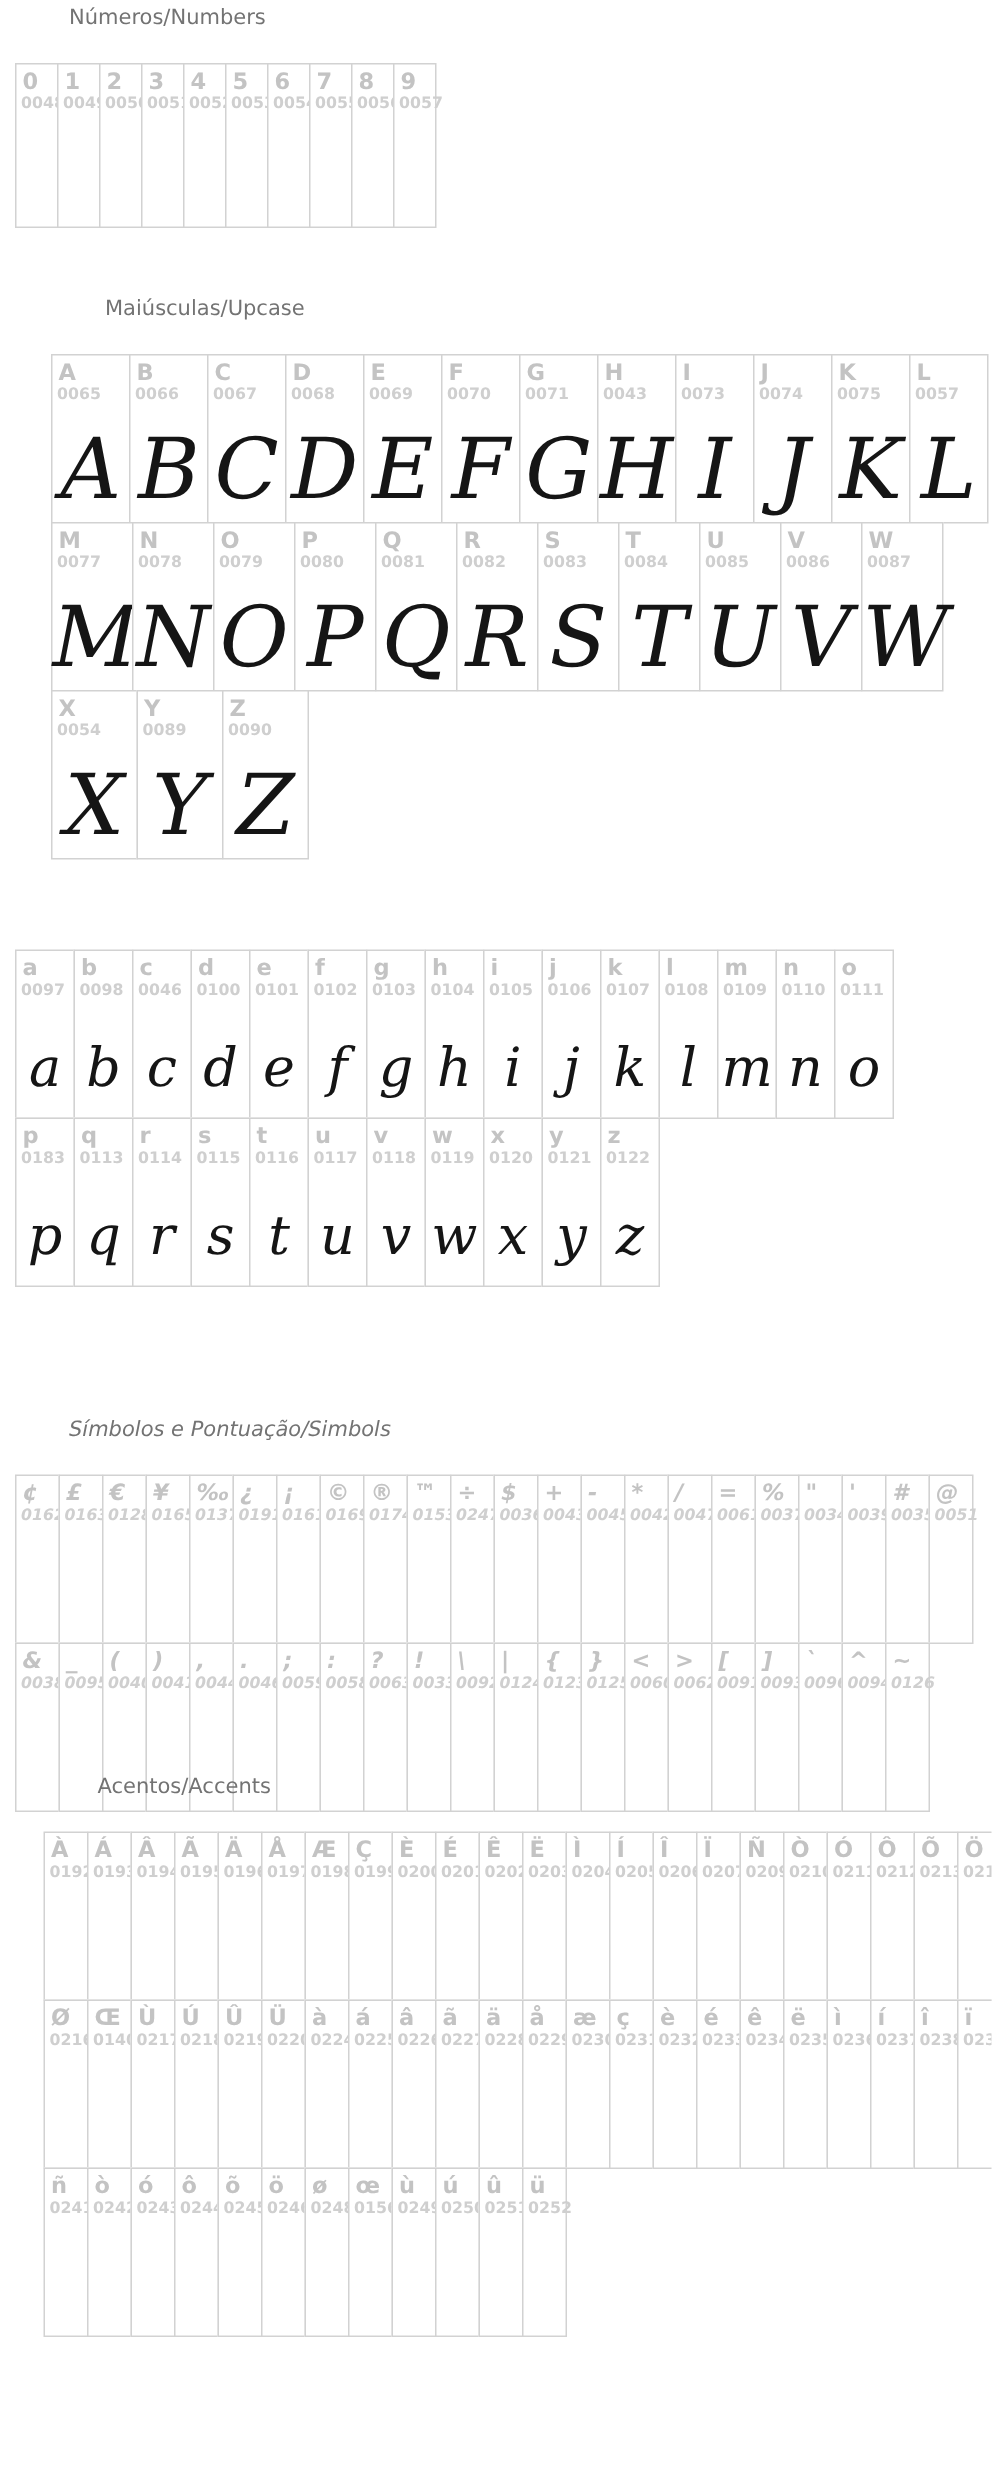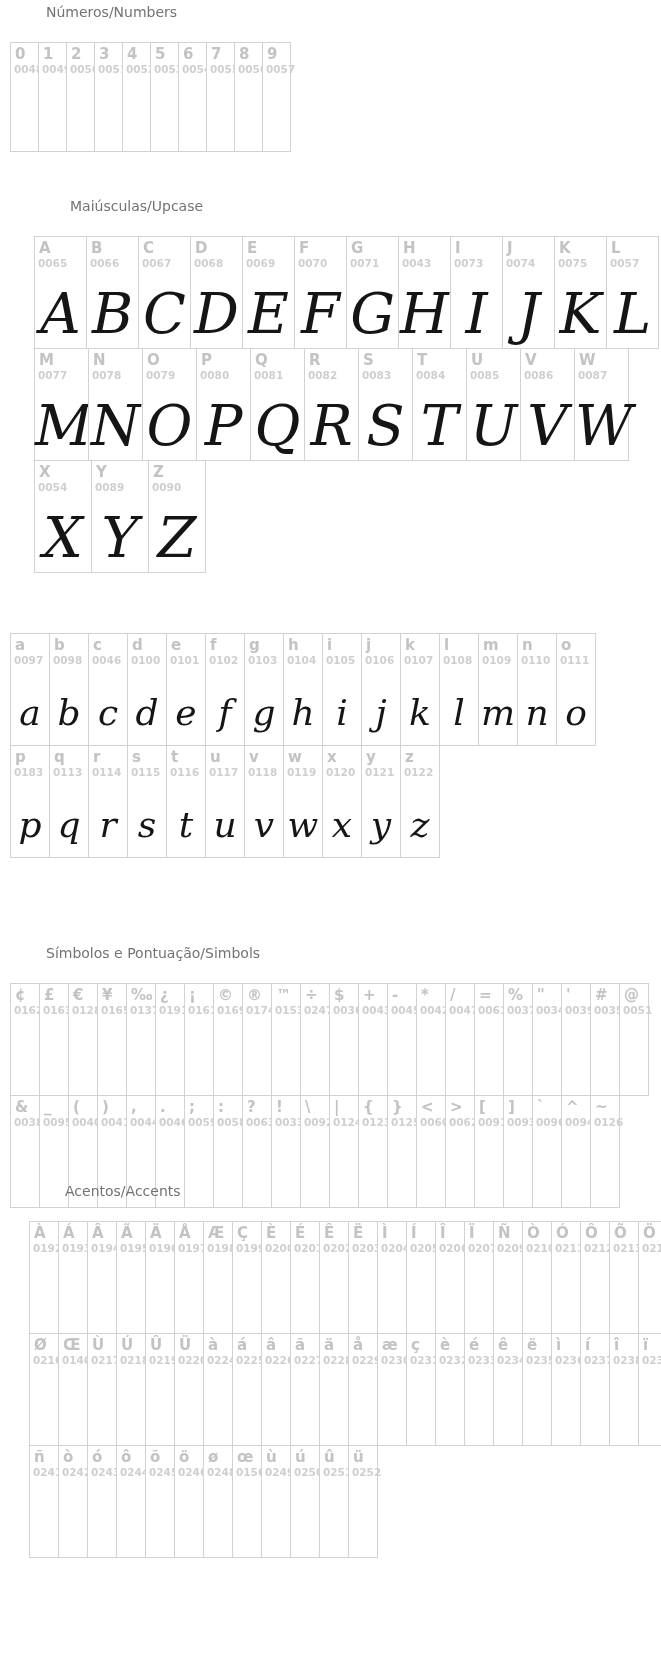--- a/index.html
+++ b/index.html
@@ -7,21 +7,21 @@
     width: 661px; height: 1653px;
     background: #ffffff;
     font-family: "DejaVu Sans", sans-serif;
     overflow: hidden; position: relative;
   }
   .page { position: relative; width: 661px; height: 1653px; }
   .section { position: absolute; left: 10px; }
   .sec-numbers   { top: 2px; }
   .sec-upcase    { top: 196px; padding-left: 24px; }
   .sec-lowercase { top: 633px; }
-  .sec-symbols   { top: 943px; }
+  .sec-symbols   { top: 943px; font-style: italic; }
   .sec-accents   { top: 1181px; padding-left: 19px; }
   .section-title {
     font-size: 14px; font-weight: 400; color: #737373;
     line-height: 21px; margin-bottom: 19px; white-space: nowrap; margin-left: 36px;
   }
   .grid { display: inline-block; }
   .row { display: flex; }
   .row + .row { margin-top: -1px; }
   .cell {
     position: relative; background: #fff;

